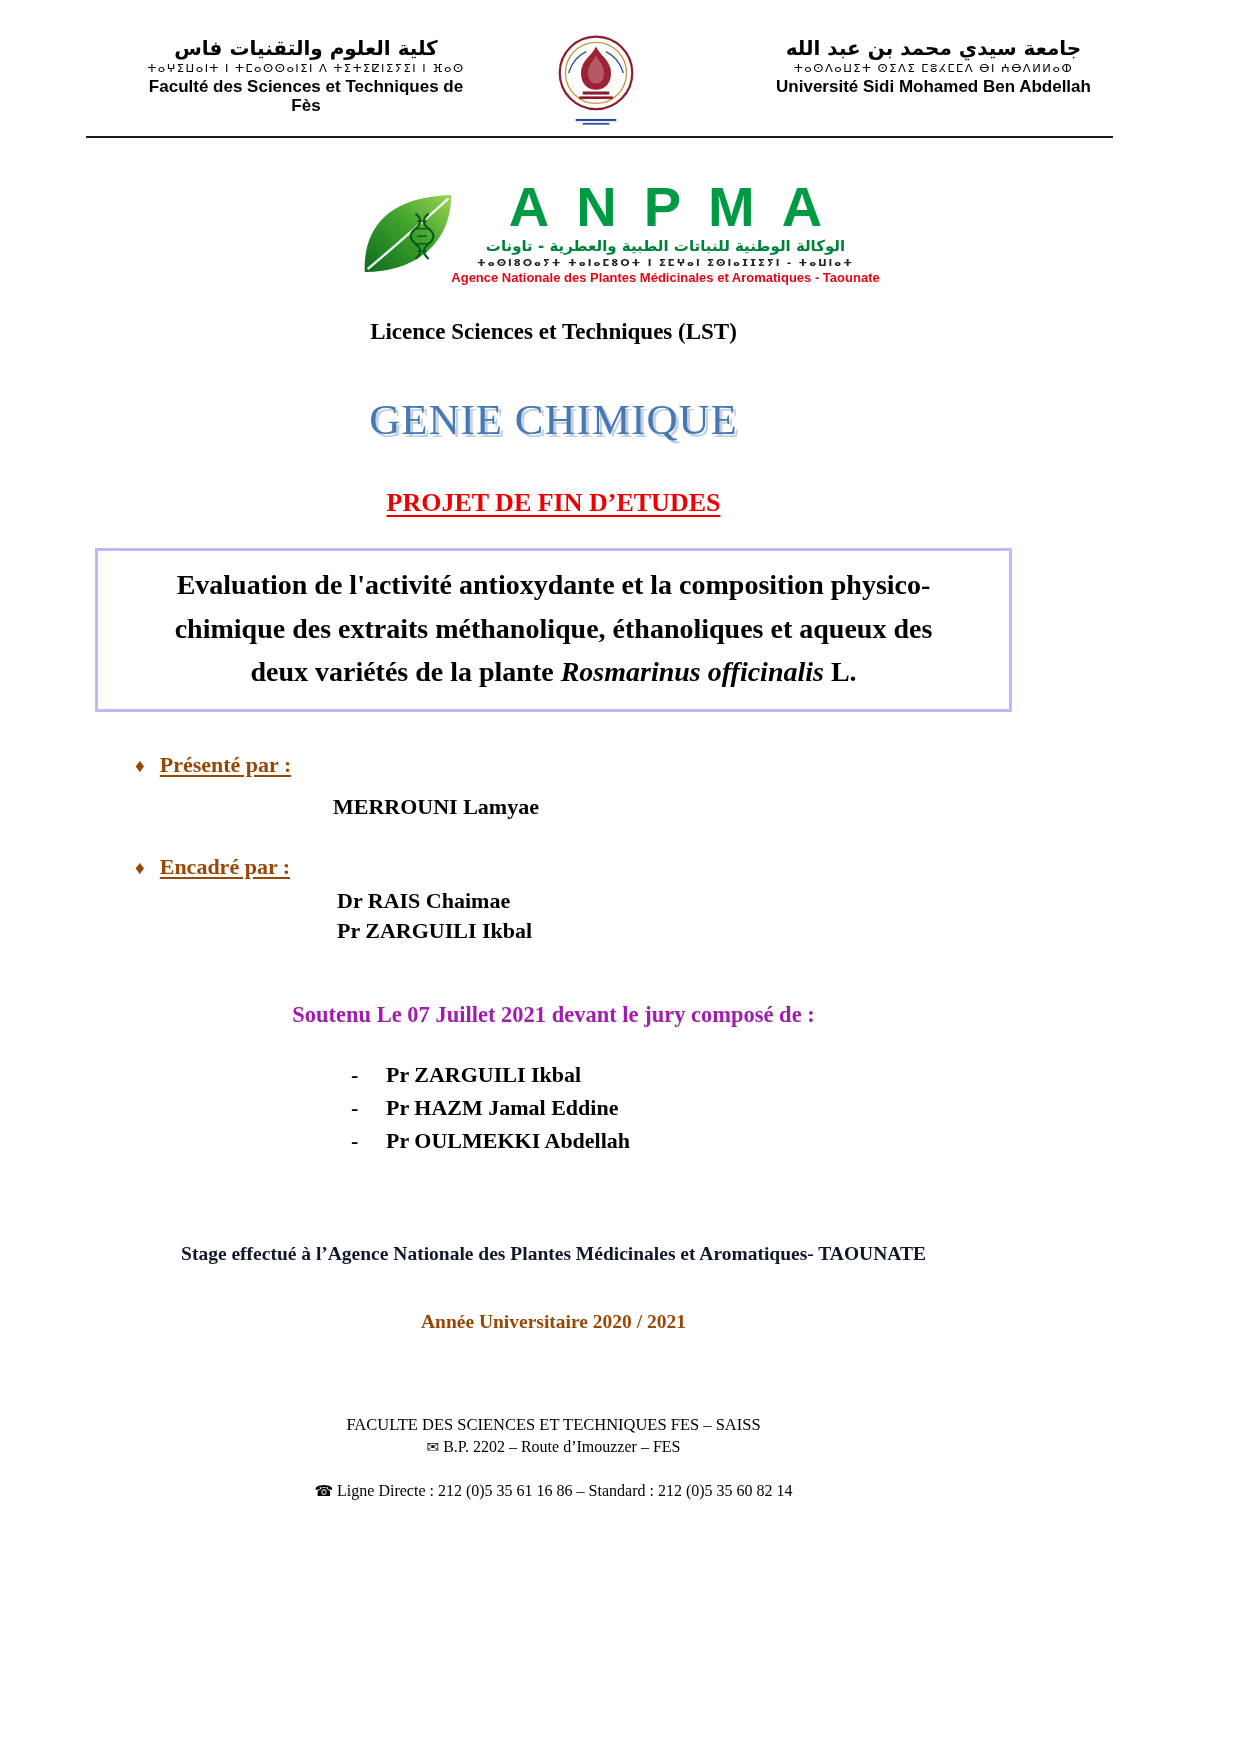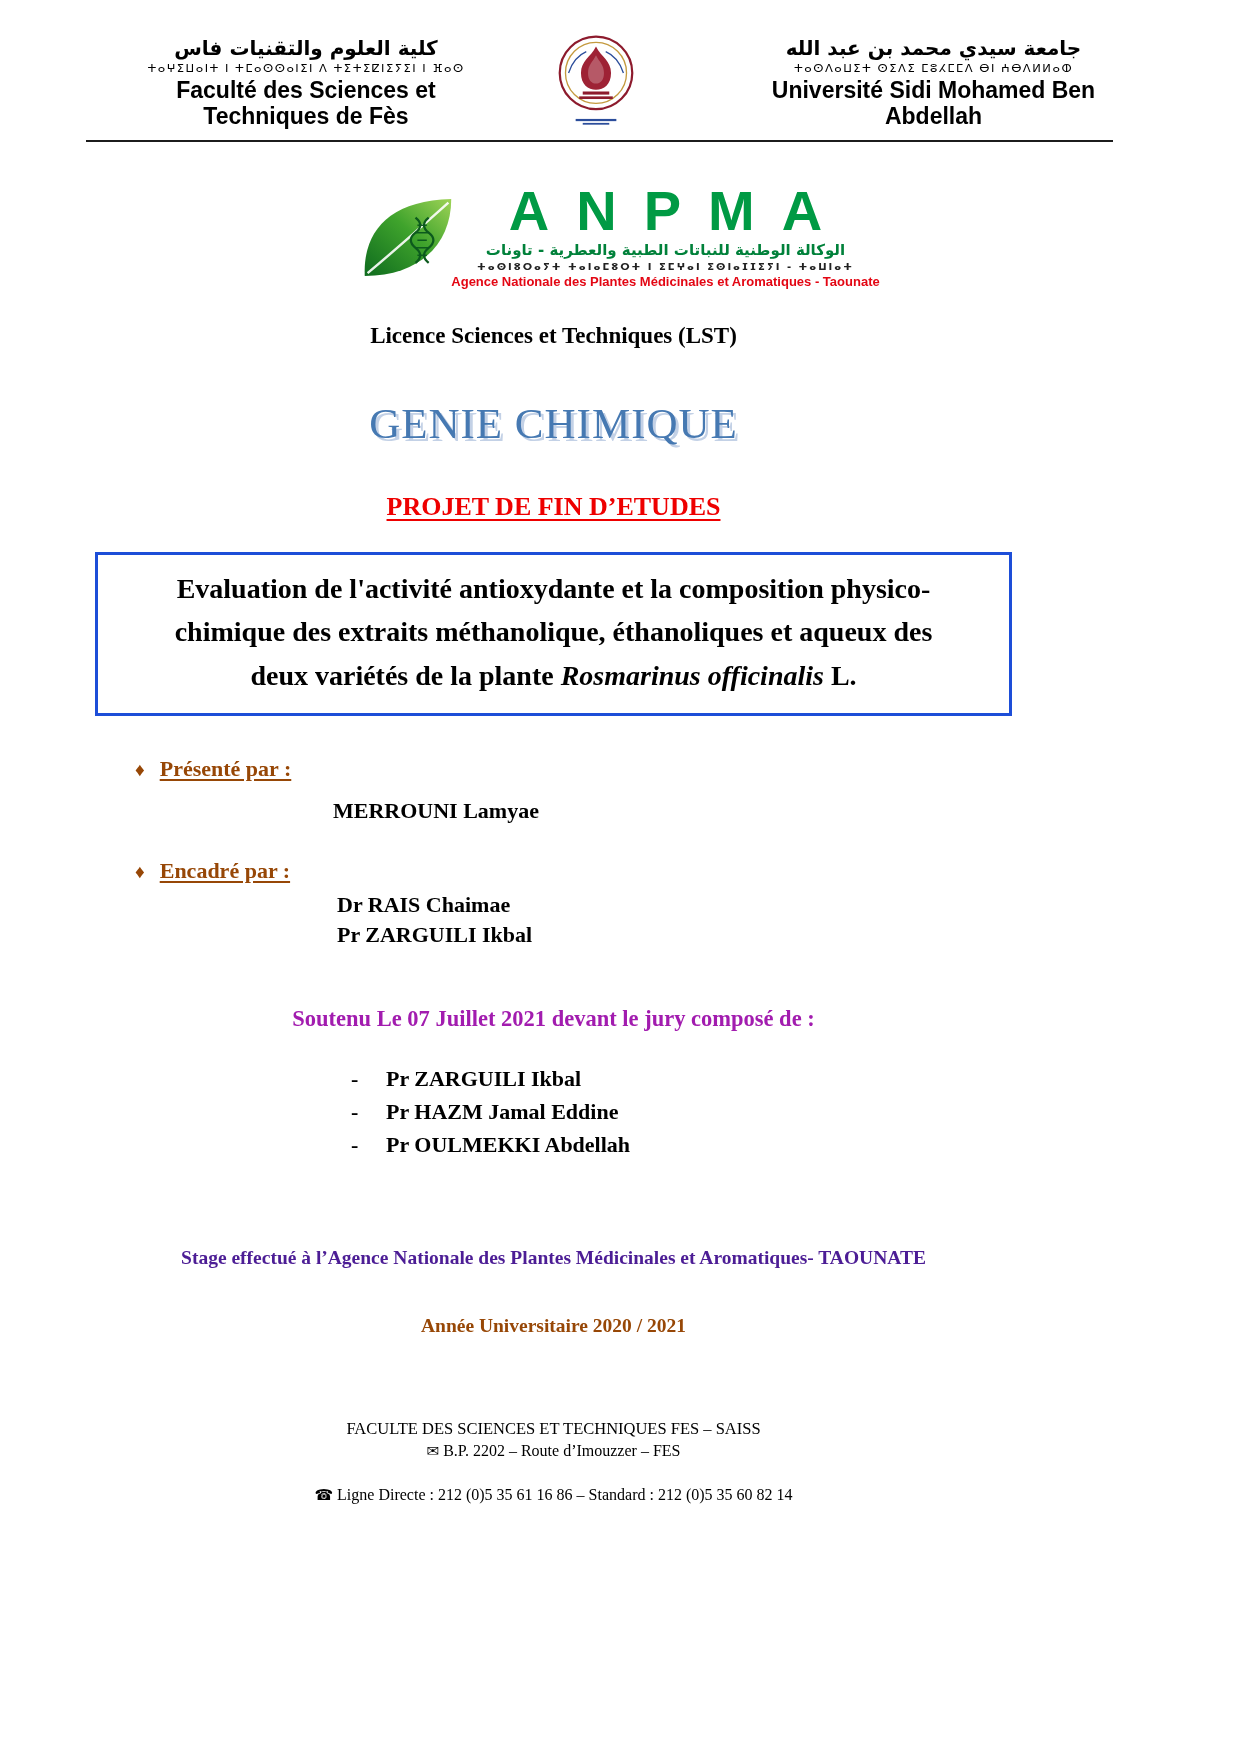--- a/index.html
+++ b/index.html
@@ -8,59 +8,59 @@
     width:1241px; height:1754px; background:#fff; margin:0 auto;
     font-family:"Liberation Serif", serif; color:#000; position:relative; overflow:hidden;
   }
   
   .header { display:flex; justify-content:space-between; align-items:flex-start; padding:36px 95px 0 95px; }
   .inst { text-align:center; }
   .inst-left { width:330px; margin-left:46px; }
   .inst-right { width:425px; }
   .arabic { font-family:"DejaVu Sans", sans-serif; font-size:20px; font-weight:bold; line-height:1.2; direction:rtl; }
   .tifinagh { font-family:"DejaVu Sans", sans-serif; font-size:11.5px; line-height:1.3; letter-spacing:1.5px; margin-top:1px; }
-  .french { font-family:"Liberation Sans", sans-serif; font-weight:bold; font-size:23px; line-height:1.15; margin-top:1px; }
+  .french { font-family:"Liberation Sans", sans-serif; font-weight:bold; font-size:17px; line-height:1.15; margin-top:1px; }
   .seal { margin-top:-2px; flex:0 0 auto; }
   .rule { border:none; border-top:2px solid #1c1c1c; margin:10px 128px 0 86px; }
 
   
   .anpma { display:flex; justify-content:center; align-items:center; margin-top:42px; }
   .anpma-leaf { margin-right:-4px; flex:0 0 auto; }
   .anpma-body { text-align:center; }
   .anpma-word { font-family:"Liberation Sans", sans-serif; font-weight:bold; font-size:56px; line-height:0.95;
                 color:#009a44; letter-spacing:27px; margin-right:-27px; }
   .anpma-ar { font-family:"DejaVu Sans", sans-serif; color:#00813a; font-weight:bold; font-size:15px; margin-top:4px; direction:rtl; }
   .anpma-tif { font-family:"DejaVu Sans", sans-serif; font-size:10px; font-weight:bold; letter-spacing:2px; color:#222; margin-top:2px; }
   .anpma-fr { font-family:"Liberation Sans", sans-serif; color:#e30613; font-weight:bold; font-size:13px; margin-top:2px; }
 
   
   .content { padding:0 229px 0 95px; }  
   .lst { text-align:center; font-weight:bold; font-size:23px; margin-top:34px; }
   .genie { text-align:center; margin-top:50px; font-size:43px; letter-spacing:1px;
            color:#4679b2; text-shadow:3px 3px 0 #c3d1e6; }
   .projet { text-align:center; margin-top:44px; font-size:26px; font-weight:bold; color:#ee0000; }
   .projet .und { text-decoration:underline; text-underline-offset:4px; }
-  .title-box { border:3px solid #1d4ed8; margin-top:30px; padding:12px 4px 16px;
+  .title-box { border:3px solid #c4b5fd; margin-top:30px; padding:12px 4px 16px;
                text-align:center; font-weight:bold; font-size:28px; line-height:1.55; }
   .title-box .tline { white-space:nowrap; }
   .title-box .italic { font-style:italic;text-align:right; }
 
   .bullet-row { display:flex; align-items:baseline; margin-top:40px; margin-left:40px; font-size:22px; }
   .bullet-row.encadre { margin-top:34px; }
   .bullet { color:#974706; font-size:19px; margin-right:15px; }
   .bullet-label { color:#974706; font-weight:bold; text-decoration:underline; text-underline-offset:3px; }
   .presented-name { font-weight:bold; font-size:22px; margin:16px 0 0 238px; }
   .supervisors { margin:6px 0 0 242px; font-weight:bold; font-size:22px; line-height:1.35; }
 
   .soutenu { text-align:center; margin-top:56px; color:#a21caf; font-weight:bold; font-size:22.5px; }
   .jury { margin:30px 0 0 256px; font-weight:bold; font-size:22px; line-height:1.5; }
   .jury-row { display:flex; }
   .jury-dash { width:35px; }
 
-  .stage { text-align:center; margin-top:86px; color:#4c1d95; font-weight:bold; font-size:19.5px; }
+  .stage { text-align:center; margin-top:86px; color:#0f172a; font-weight:bold; font-size:19.5px; }
   .annee { text-align:center; margin-top:46px; color:#974706; font-weight:bold; font-size:19.5px; }
 
   .footer { text-align:center; margin-top:82px; font-size:16.5px; }
   .footer .f2 { margin-top:3px; font-size:16px; }
   .footer .f3 { margin-top:26px; font-size:16px; }
   .icon-glyph { font-family:"DejaVu Sans", sans-serif; font-size:15px; }
 </style>
 </head>
 <body>
 

